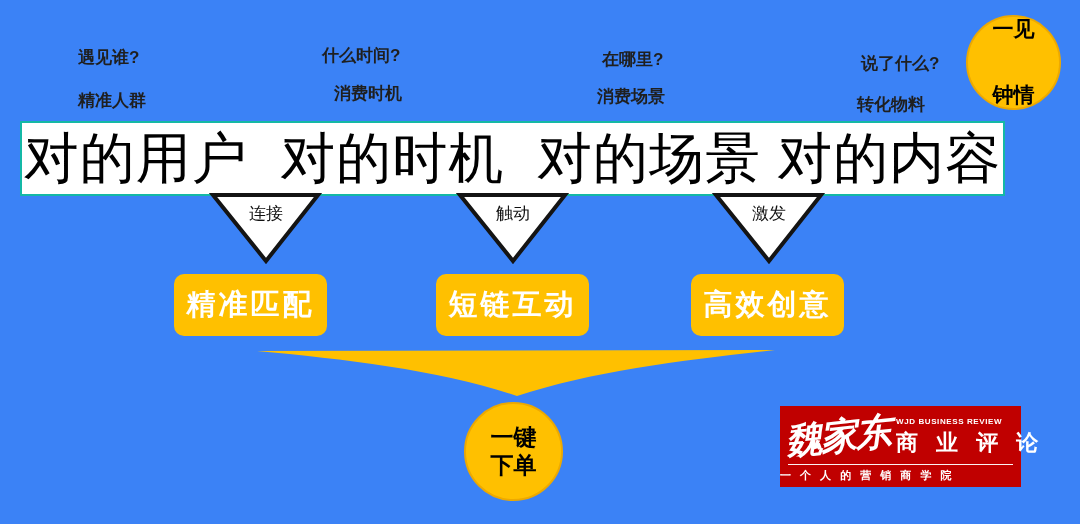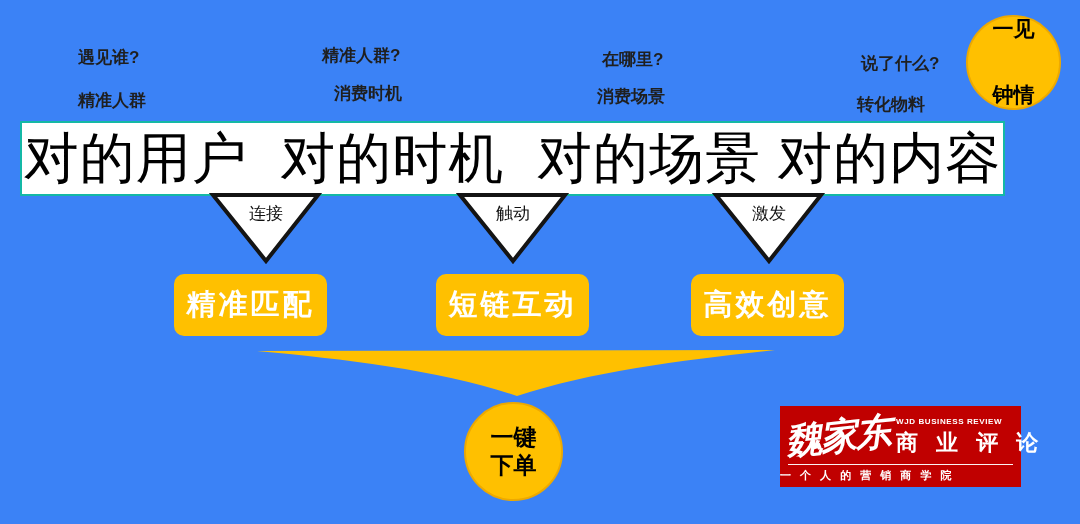--- a/index.html
+++ b/index.html
@@ -63,21 +63,21 @@
   }
 </style>
 </head>
 <body>
 
 <div class="canvas">
 
   <div class="abs toplabel" style="left:78px;top:46px">遇见谁?</div>
   <div class="abs toplabel" style="left:78px;top:89px">精准人群</div>
 
-  <div class="abs toplabel" style="left:322px;top:44px">精准人群?</div>
+  <div class="abs toplabel" style="left:322px;top:44px">什么时间?</div>
   <div class="abs toplabel" style="left:334px;top:82px">消费时机</div>
 
   <div class="abs toplabel" style="left:602px;top:48px">在哪里?</div>
   <div class="abs toplabel" style="left:597px;top:85px">消费场景</div>
 
   <div class="abs toplabel" style="left:861px;top:52px">说了什么?</div>
   <div class="abs toplabel" style="left:857px;top:93px">转化物料</div>
 
   <div class="abs badge top-badge">
     <span>一见</span>

